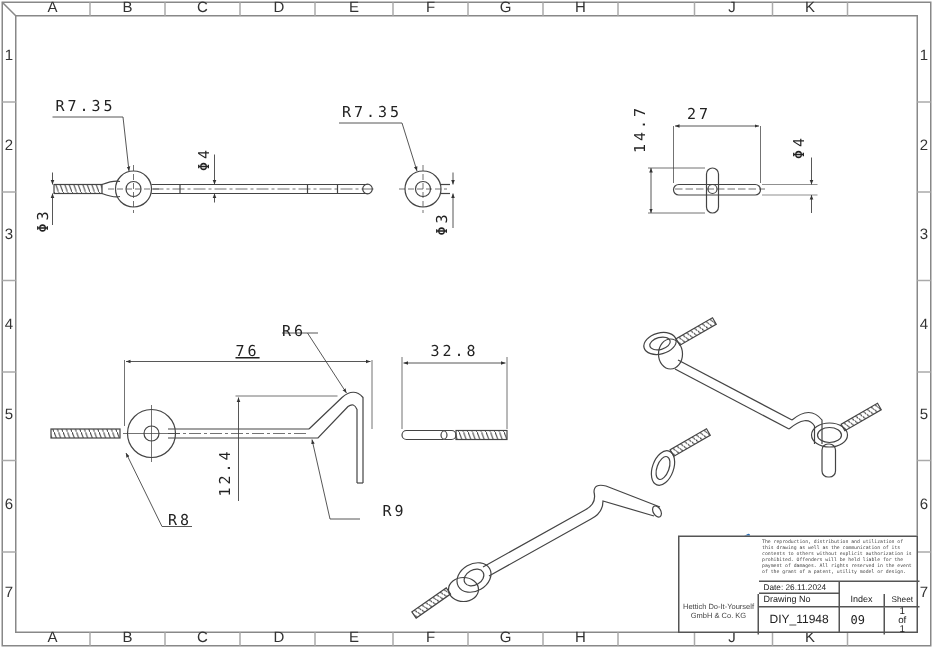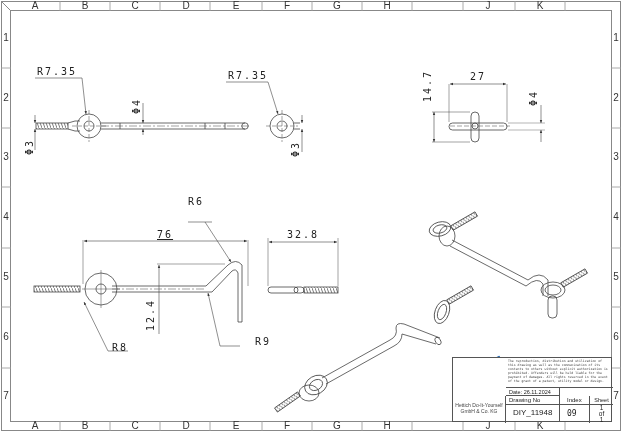--- a/index.html
+++ b/index.html
@@ -274,26 +274,26 @@
   <div class="row-label" style="left:611px;top:271px;">5</div>
   <div class="row-label" style="left:611px;top:331px;">6</div>
   <div class="row-label" style="left:611px;top:390px;">7</div>
 
   <div class="dim" style="left:37px;top:66px;">R7.35</div>
   <div class="dim v" style="left:131px;top:114px;">Φ4</div>
   <div class="dim v" style="left:24px;top:155px;">Φ3</div>
   <div class="dim" style="left:228px;top:70px;">R7.35</div>
   <div class="dim v" style="left:290px;top:157px;">Φ3</div>
 
-  <div class="dim" style="left:470px;top:71px;">27</div>
+  <div class="dim" style="left:458px;top:71px;">27</div>
   <div class="dim v" style="left:422px;top:102px;">14.7</div>
   <div class="dim v" style="left:528px;top:106px;">Φ4</div>
 
   <div class="dim" style="left:157px;top:229px;text-decoration:underline;">76</div>
-  <div class="dim" style="left:188px;top:196px;">R6</div>
+  <div class="dim" style="left:188px;top:216px;">R6</div>
   <div class="dim v" style="left:145px;top:331px;">12.4</div>
   <div class="dim" style="left:112px;top:342px;">R8</div>
   <div class="dim" style="left:222px;top:336px;margin-left:33px;">R9</div>
 
   <div class="dim" style="left:287px;top:229px;text-align:right;">32.8</div>
 
   <div id="title-block">
     <div id="tb-notice">The reproduction, distribution and utilization of this drawing as well as the communication of its contents to others without explicit authorization is prohibited. Offenders will be held liable for the payment of damages. All rights reserved in the event of the grant of a patent, utility model or design.</div>
     <div id="tb-date">
       <span>Date</span>:

